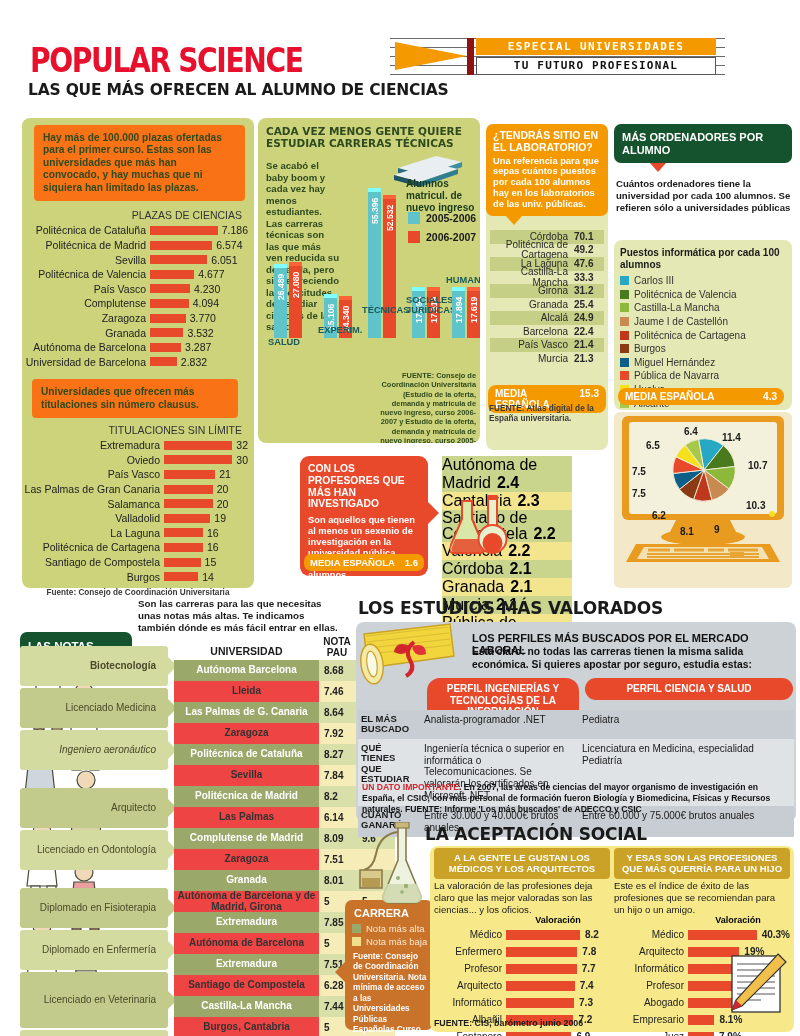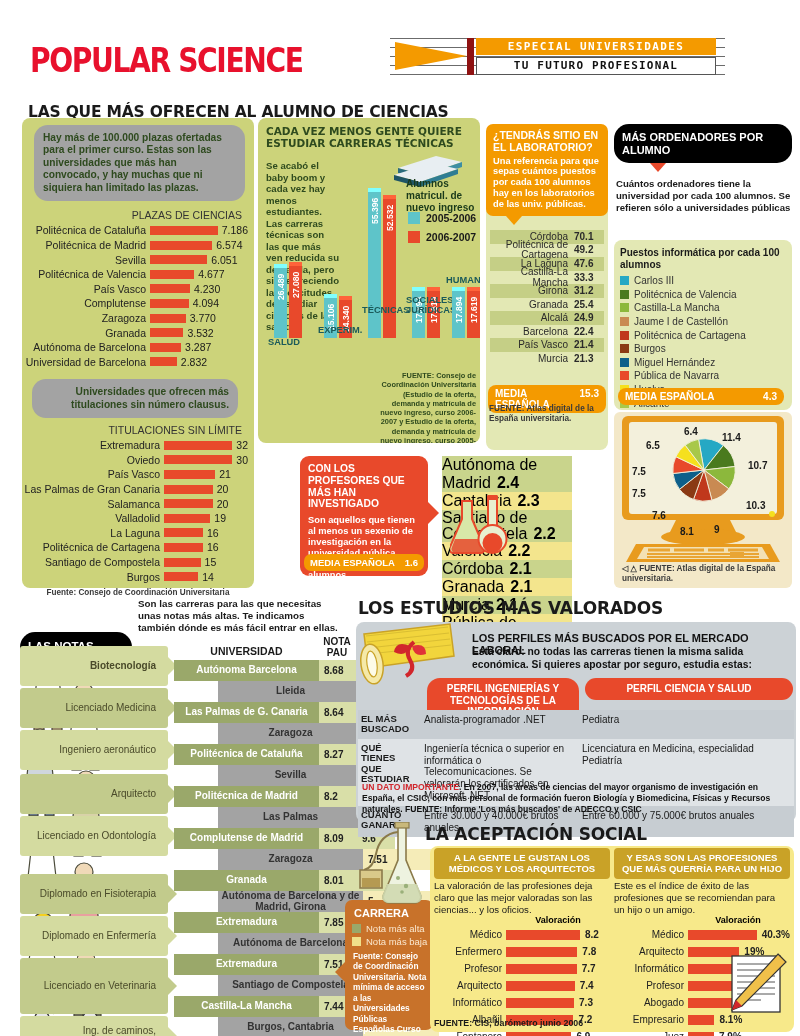--- a/index.html
+++ b/index.html
@@ -57,21 +57,21 @@
   
   .panel { border-radius: 8px; }
   .green-panel { background: #ccd37a; }
   .pale-panel  { background: #e3e8b4; }
   .orange-tab {
     background: #f49a00; color: #fff; border-radius: 7px;
     font-weight: bold; font-size: 11px; padding: 5px 8px;
     font-family: "Liberation Sans", sans-serif;
   }
   .red-tab {
-    background: #000000; color: #fff; border-radius: 15px;
+    background: #14532d; color: #fff; border-radius: 7px;
     font-weight: bold; font-size: 11px; padding: 5px 8px;
   }
   .tab-notch {
     position: absolute; width: 0; height: 0;
     border-left: 8px solid transparent; border-right: 8px solid transparent;
   }
 
   
   .barrow { display: flex; align-items: center; height: 14.6px; }
   .barrow .lbl {
@@ -81,21 +81,21 @@
   .barrow .bar { height: 9px; background: #e8492b; }
   .barrow .val { font-size: 10.5px; color: #1a1a1a; padding-left: 4px; font-weight: normal; }
 
   .colhead {
     font-size: 10.5px; color: #333; text-align: right;
     font-family: "Liberation Sans", sans-serif;
     padding-left: 19px;
   }
 
   .bubble {
-    background: #a3a3a3; border-radius: 14px; padding: 7px 9px;
+    background: #f97316; border-radius: 4px; padding: 7px 9px;
     font-size: 10.2px; line-height: 1.22; color: #2e4a1e; font-weight: bold;
   }
 
   
   .striped .srow {
     display: flex; align-items: center; height: 13.5px;
     font-size: 10px; color: #2a2a2a;
   }
   .striped .srow:nth-child(odd)  { background: #c5cf86; }
   .striped .srow:nth-child(even) { background: #e3e8b4; }
@@ -126,21 +126,21 @@
     flex: 0 0 145px; font-size: 10px; text-align: center;
     display: flex; align-items: center; justify-content: center;
     line-height: 1.05; padding: 0 2px;
   }
   .nt-pau, .nt-fp {
     flex: 0 0 38px; font-size: 10px; font-weight: bold;
     display: flex; align-items: center; padding-left: 5px;
   }
   .hi .nt-uni { background: #9aa86a; color: #ffffff; font-weight: bold; }
   .hi .nt-pau, .hi .nt-fp { background: #d9dfa8; color: #222; }
-  .lo .nt-uni { background: #a3a3a3; color: #333; font-weight: bold; margin-left: 44px; }
+  .lo .nt-uni { background: #ef4444; color: #333; font-weight: bold; }
   .lo .nt-pau, .lo .nt-fp { background: #f5ecb8; color: #222; }
 
   .career-chip {
     background: #d4dba0; font-size: 10px; color: #4a4a2a;
     display: flex; align-items: center; justify-content: flex-end;
     text-align: right; padding-right: 12px; line-height: 1.12;
     border-radius: 3px; position: relative;
   }
   .career-chip.alt { background: #c2cb8c; }
   .chip-arrow {
@@ -188,21 +188,21 @@
     <div class="banner-line" style="top:18px"></div>
     <div class="banner-line" style="top:27px"></div>
     <div class="banner-line" style="top:36px"></div>
     <div id="banner-arrow"></div>
     <div id="banner-redbar"></div>
     <div id="banner-top">ESPECIAL UNIVERSIDADES</div>
     <div id="banner-bot">TU FUTURO PROFESIONAL</div>
   </div>
 </div>
 
-<div class="abs section-head" style="left:28px; top:103px;">LAS QUE MÁS OFRECEN AL ALUMNO DE CIENCIAS</div>
+<div class="abs section-head" style="left:28px; top:81px;">LAS QUE MÁS OFRECEN AL ALUMNO DE CIENCIAS</div>
 
 <div class="abs panel green-panel" style="left:22px; top:118px; width:232px; height:470px;">
   <div class="bubble" style="margin:7px 9px 0 12px;">Hay más de 100.000 plazas ofertadas para el primer curso. Estas son las universidades que más han convocado, y hay muchas que ni siquiera han limitado las plazas.</div>
   <div class="colhead" style="margin:8px 12px 2px 0;">PLAZAS DE CIENCIAS</div>
   <div id="plazas-bars" style="margin-right:6px;">
       <div class="barrow">
         <div class="lbl" style="width: 128px;">Politécnica de Cataluña</div>
         <div class="bar" style="width: 68px; background: rgb(232, 73, 43);"></div>
         <div class="val">7.186</div>
       </div>
@@ -245,21 +245,21 @@
         <div class="lbl" style="width: 128px;">Autónoma de Barcelona</div>
         <div class="bar" style="width: 31.1044px; background: rgb(232, 73, 43);"></div>
         <div class="val">3.287</div>
       </div>
       <div class="barrow">
         <div class="lbl" style="width: 128px;">Universidad de Barcelona</div>
         <div class="bar" style="width: 26.7988px; background: rgb(232, 73, 43);"></div>
         <div class="val">2.832</div>
       </div>
     </div>
-  <div class="bubble" style="margin:10px 16px 0 10px;text-align:right;">Universidades que ofrecen más titulaciones sin número clausus.</div>
+  <div class="bubble" style="margin:10px 16px 0 10px;">Universidades que ofrecen más titulaciones sin número clausus.</div>
   <div class="colhead" style="margin:6px 12px 2px 0;">TITULACIONES SIN LÍMITE</div>
   <div id="titul-bars" style="margin-right:6px;">
       <div class="barrow">
         <div class="lbl" style="width: 142px;">Extremadura</div>
         <div class="bar" style="width: 78px; background: rgb(232, 73, 43);"></div>
         <div class="val">32</div>
       </div>
       <div class="barrow">
         <div class="lbl" style="width: 142px;">Oviedo</div>
         <div class="bar" style="width: 73.125px; background: rgb(232, 73, 43);"></div>
@@ -518,29 +518,26 @@
       <path d="M60,60 L8.324068203648991,65.79638447472898 A52,52 0 0,1 13.01283406604724,37.72431286143591 Z" fill="#e8492b" stroke="#f3f0dc" stroke-width="1.5"></path>
       <path d="M60,60 L13.01283406604724,37.72431286143591 A52,52 0 0,1 28.62892677778447,18.528856238507338 Z" fill="#f5e01e" stroke="#f3f0dc" stroke-width="1.5"></path>
       <path d="M60,60 L28.62892677778447,18.528856238507338 A52,52 0 0,1 50.97029476131958,8.789996843365188 Z" fill="#a8c84a" stroke="#f3f0dc" stroke-width="1.5"></path>
     </svg>
   <div class="abs" id="pie-labels" style="left:16px; top:14px; width:146px; height:92px;">
       <div class="abs" style="left: 92px; top: 6px; font-size: 10px; font-weight: bold; color: rgb(26, 26, 26);">11.4</div>
       <div class="abs" style="left: 118px; top: 34px; font-size: 10px; font-weight: bold; color: rgb(26, 26, 26);">10.7</div>
       <div class="abs" style="left: 116px; top: 74px; font-size: 10px; font-weight: bold; color: rgb(26, 26, 26);">10.3</div>
       <div class="abs" style="left: 84px; top: 98px; font-size: 10px; font-weight: bold; color: rgb(26, 26, 26);">9</div>
       <div class="abs" style="left: 50px; top: 100px; font-size: 10px; font-weight: bold; color: rgb(26, 26, 26);">8.1</div>
-      <div class="abs" style="left: 22px; top: 84px; font-size: 10px; font-weight: bold; color: rgb(26, 26, 26);">7.6</div>
+      <div class="abs" style="left: 22px; top: 84px; font-size: 10px; font-weight: bold; color: rgb(26, 26, 26);">6.2</div>
       <div class="abs" style="left: 2px; top: 62px; font-size: 10px; font-weight: bold; color: rgb(26, 26, 26);">7.5</div>
       <div class="abs" style="left: 2px; top: 40px; font-size: 10px; font-weight: bold; color: rgb(26, 26, 26);">7.5</div>
       <div class="abs" style="left: 16px; top: 14px; font-size: 10px; font-weight: bold; color: rgb(26, 26, 26);">6.5</div>
       <div class="abs" style="left: 54px; top: 0px; font-size: 10px; font-weight: bold; color: rgb(26, 26, 26);">6.4</div>
     </div>
-  <div class="abs src" style="left:8px; top:152px; width:168px;">
-    <span>◁ △ </span><span>FUENTE: Atlas digital de la España universitaria.</span>
-  </div>
 </div>
 
 <div class="abs" style="left:300px; top:456px; width:128px; height:120px; background:#e8492b; border-radius:9px;">
   <div style="padding:7px 8px 0 8px; color:#fff; font-weight:bold; font-size:10.3px; line-height:1.15;">CON LOS PROFESORES QUE MÁS HAN INVESTIGADO</div>
   <div style="padding:5px 8px 0 8px; color:#fff; font-weight:bold; font-size:9.3px; line-height:1.18;">Son aquellos que tienen al menos un sexenio de investigación en la universidad pública. Dato por cada 100 alumnos.</div>
   <div class="abs" style="left:4px; bottom:5px; width:120px; display:flex; justify-content:space-between; background:#f49a00; border-radius:7px; padding:3px 6px; color:#fff; font-weight:bold; font-size:9.5px;">
     <span>MEDIA ESPAÑOLA</span>
     <span>1.6</span>
   </div>
   <div class="abs" style="left:128px; top:46px; width:0; height:0; border-top:11px solid transparent; border-bottom:11px solid transparent; border-left:11px solid #e8492b;"></div>
@@ -634,21 +631,21 @@
 
 <div class="abs" id="career-col" style="left:20px; top:646px; width:148px;">
     <div class="career-chip" style="height: 40px; margin-bottom: 2px;">
       <span style="font-weight: bold;">Biotecnología</span>
       <span class="chip-arrow"></span>
     </div>
     <div class="career-chip alt" style="height: 40px; margin-bottom: 2px;">
       <span>Licenciado Medicina</span>
       <span class="chip-arrow"></span>
     </div>
-    <div class="career-chip" style="height: 40px; margin-bottom: 4px;">
+    <div class="career-chip" style="height: 40px; margin-bottom: 18px; font-style: italic;">
       <span>Ingeniero aeronáutico</span>
       <span class="chip-arrow"></span>
     </div>
     <div class="career-chip alt" style="height: 40px; margin-bottom: 2px;">
       <span>Arquitecto</span>
       <span class="chip-arrow"></span>
     </div>
     <div class="career-chip" style="height: 40px; margin-bottom: 18px;">
       <span>Licenciado en Odontología</span>
       <span class="chip-arrow"></span>

